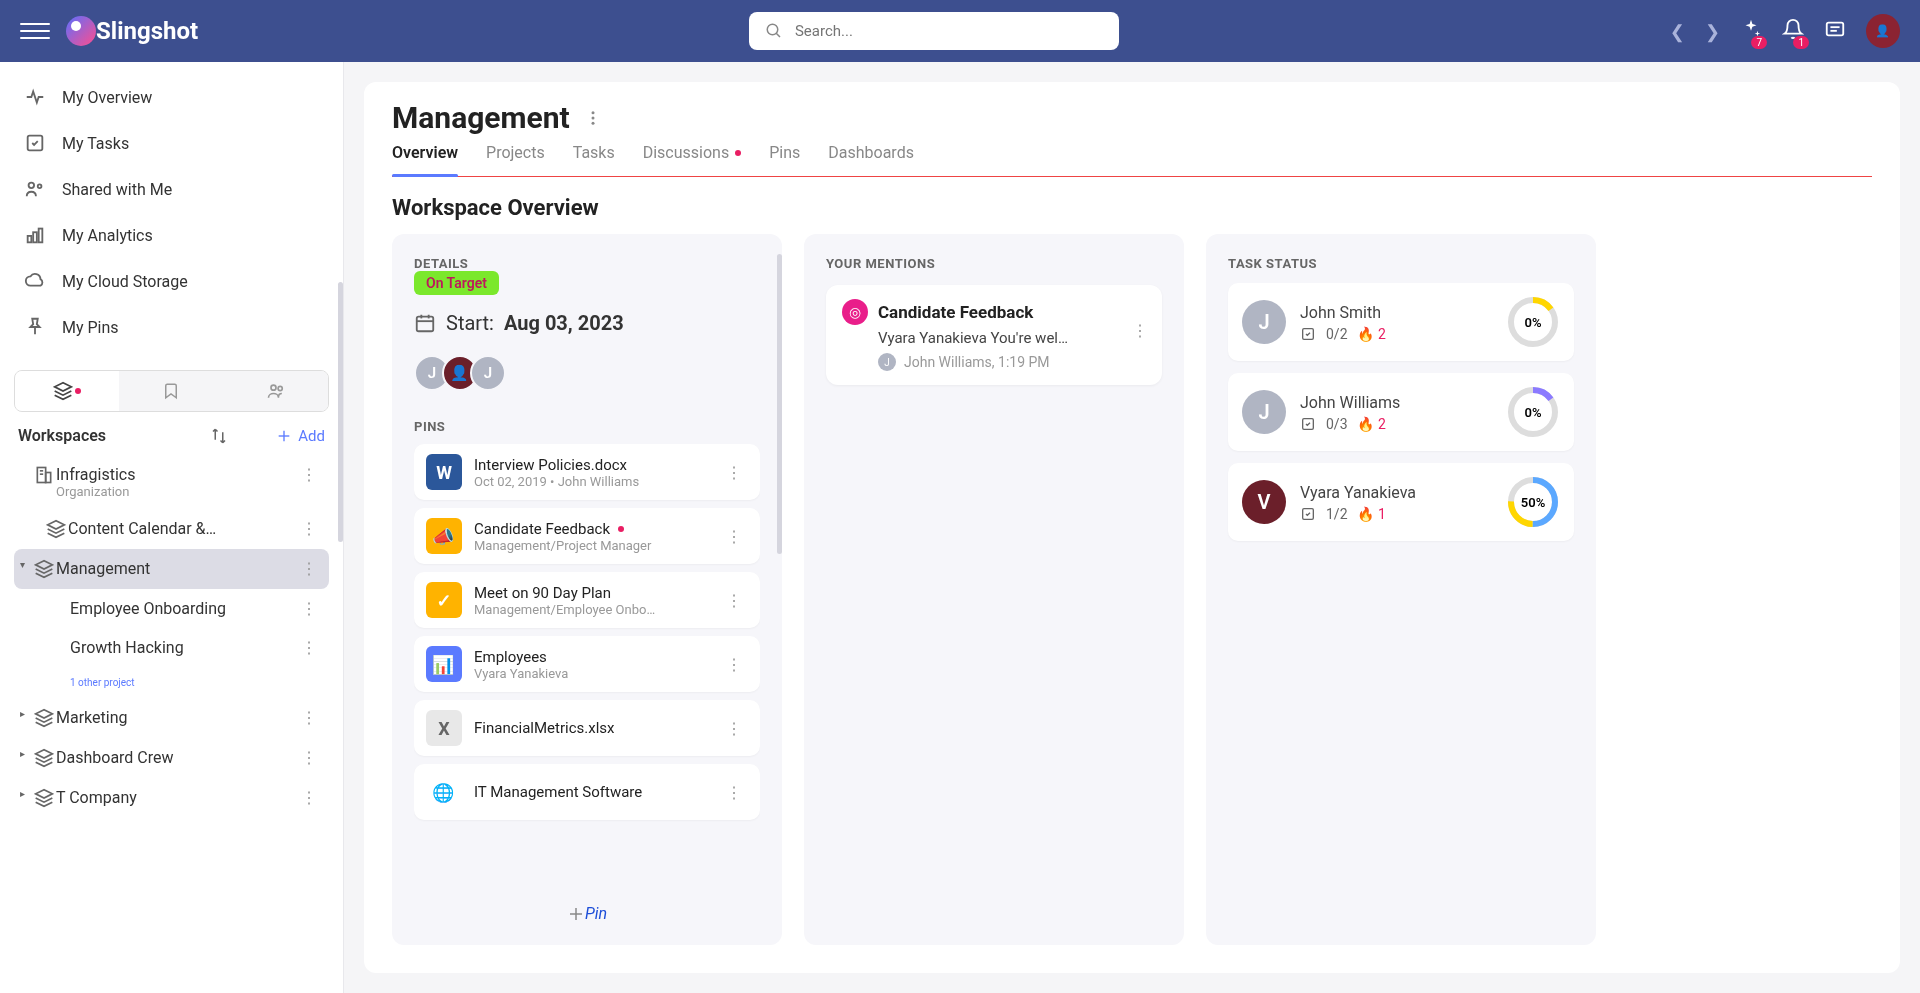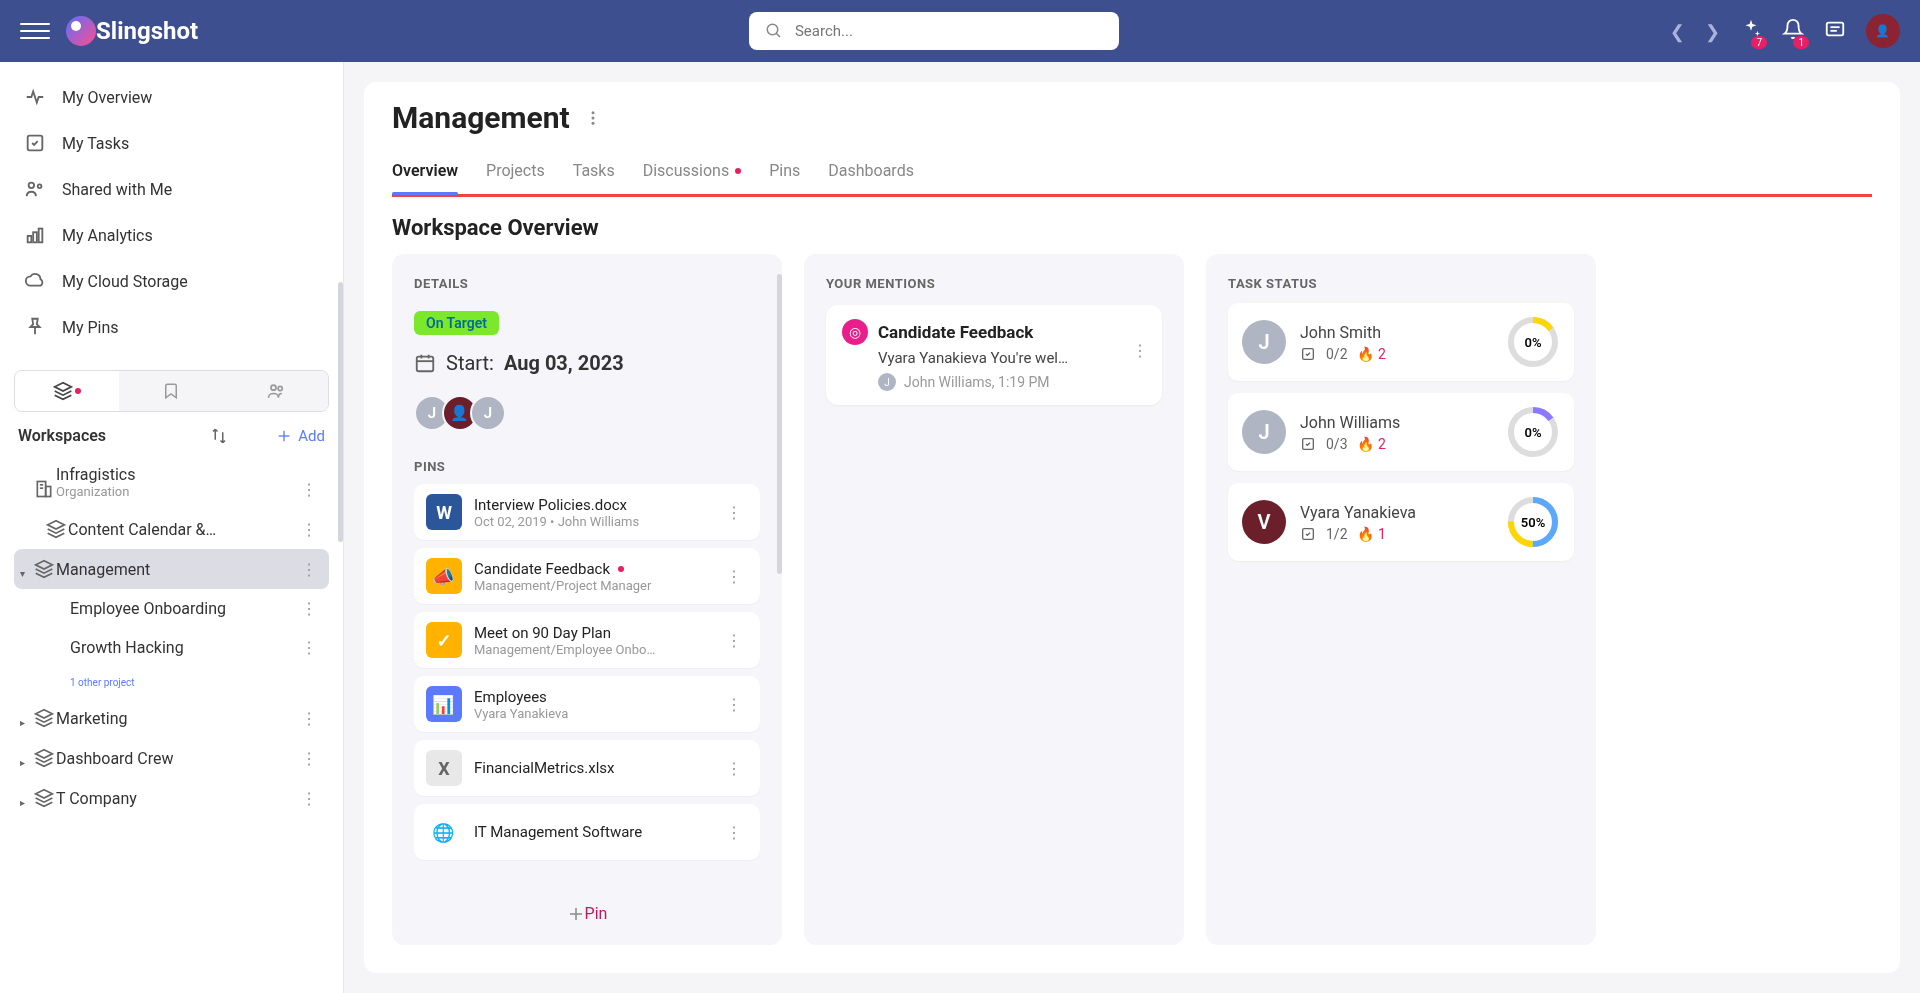--- a/index.html
+++ b/index.html
@@ -27,66 +27,66 @@
 .nav-item { display: flex; align-items: center; gap: 16px; padding: 12px 10px; color: #333; font-size: 16px; cursor: pointer; border-radius: 6px; }
 .nav-icon { width: 22px; height: 22px; display: flex; align-items: center; justify-content: center; color: #666; }
 .view-toggle { display: flex; border: 1px solid #ddd; border-radius: 8px; margin-top: 20px; overflow: hidden; }
 .view-toggle-item { flex: 1; padding: 10px; display: flex; align-items: center; justify-content: center; cursor: pointer; position: relative; }
 .view-toggle-item.active { background: #fff; box-shadow: 0 1px 3px rgba(0,0,0,0.1); }
 .view-toggle-item:not(.active) { background: #f5f5f7; color: #999; }
 .pink-dot { width: 6px; height: 6px; background: #e91e63; border-radius: 50%; margin-left: 2px; }
 .ws-header { display: flex; align-items: center; justify-content: space-between; padding: 14px 4px 10px; }
 .ws-title { font-size: 16px; font-weight: 600; color: #333; }
 .add-btn { color: #5b7aff; font-size: 15px; display: flex; align-items: center; gap: 6px; cursor: pointer; }
-.ws-item { display: flex; align-items: flex-end; padding: 10px 6px; cursor: pointer; border-radius: 8px; position: relative; }
+.ws-item { display: flex; align-items: flex-start; padding: 10px 6px; cursor: pointer; border-radius: 8px; position: relative; }
 .ws-item.active { background: #dcdce5; }
 .ws-icon { width: 24px; display: flex; align-items: center; justify-content: center; color: #666; flex-shrink: 0; }
 .ws-expand { width: 12px; color: #666; flex-shrink: 0; font-size: 10px; }
 .ws-label { flex: 1; font-size: 16px; color: #333; overflow: hidden; text-overflow: ellipsis; white-space: nowrap; }
 .ws-sub { font-size: 13px; color: #999; display: block; }
 .ws-more { color: #999; padding: 0 6px; cursor: pointer; }
 .ws-child { padding-left: 56px; }
 .other-proj { color: #5b7aff; font-size: 10px; padding: 10px 6px 10px 56px; cursor: pointer; }
 
 
 .main { position: absolute; left: 344px; top: 62px; right: 0; bottom: 0; padding: 20px; }
 .panel { background: #fff; border-radius: 12px; height: 100%; padding: 0; display: flex; flex-direction: column; overflow: hidden; }
 .panel-header { padding: 18px 28px 0; }
 .page-title-row { display: flex; align-items: center; gap: 14px; }
 .page-title { font-size: 30px; font-weight: 700; color: #222; }
-.tabs { display: flex; gap: 28px; margin-top: 18px; border-bottom: 3px solid #ef4444; }
+.tabs { display: flex; gap: 28px; border-bottom: 1px solid #ef4444; }
 .tab { padding: 8px 0 14px; color: #888; font-size: 16px; cursor: pointer; position: relative; display: flex; align-items: center; gap: 4px; }
 .tab.active { color: #222; font-weight: 600; }
 .tab.active::after { content: ''; position: absolute; bottom: -1px; left: 0; right: 0; height: 3px; background: #5b7aff; border-radius: 2px; }
 .section-title { font-size: 22px; font-weight: 700; color: #222; padding: 18px 28px 14px; }
 
 .cards { display: flex; gap: 22px; padding: 0 28px 28px; flex: 1; overflow: hidden; }
 .card { background: #f6f6fa; border-radius: 12px; padding: 22px; display: flex; flex-direction: column; }
 .card.details { flex: 0 0 390px; }
 .card.mentions { flex: 0 0 380px; }
 .card.tasks { flex: 0 0 390px; }
 .card-label { font-size: 13px; font-weight: 700; color: #666; letter-spacing: 0.5px; }
 
-.status-badge { display: inline-block; background: #7be82c; color: #0369a1; font-size: 14px; font-weight: 600; padding: 4px 12px; border-radius: 6px; margin-top: 20px; }
+.status-badge { display: inline-block; background: #7be82c; color: #be185d; font-size: 14px; font-weight: 600; padding: 4px 12px; border-radius: 6px; margin-top: 0; }
 .start-row { display: flex; align-items: center; gap: 10px; margin-top: 16px; font-size: 20px; color: #333; }
 .start-date { font-weight: 700; }
 .avatars { display: flex; margin-top: 20px; }
 .av { width: 36px; height: 36px; border-radius: 50%; border: 2px solid #f6f6fa; margin-left: -8px; display: flex; align-items: center; justify-content: center; font-weight: 600; color: #fff; font-size: 15px; }
 .av:first-child { margin-left: 0; }
 .av.grey { background: #b0b5c3; }
 .av.red { background: #6b1f2a; }
 
 .pins-label { font-size: 13px; font-weight: 700; color: #666; margin-top: 28px; letter-spacing: 0.5px; }
 .pin-list { flex: 1; overflow-y: auto; margin-top: 10px; position: relative; }
 .pin-item { background: #fff; border-radius: 10px; padding: 10px 12px; margin-bottom: 8px; display: flex; align-items: center; gap: 12px; box-shadow: 0 1px 2px rgba(0,0,0,0.04); }
 .pin-icon { width: 36px; height: 36px; border-radius: 6px; display: flex; align-items: center; justify-content: center; font-size: 18px; font-weight: 700; color: #fff; flex-shrink: 0; }
 .pin-title { font-size: 15px; color: #222; display: flex; align-items: center; gap: 6px; }
 .pin-sub { font-size: 13px; color: #999; }
 .pin-body { flex: 1; overflow: hidden; }
-.pin-footer { display: flex; align-items: center; justify-content: center; padding: 10px 0 0; color: #be185d; cursor: pointer; font-size: 16px; margin-top: auto; }
+.pin-footer { display: flex; align-items: center; justify-content: center; padding: 10px 0 0; color: #1d4ed8; cursor: pointer; font-size: 16px; margin-top: auto; font-style: italic; }
 
 .mention-item { background: #fff; border-radius: 12px; padding: 14px 16px; margin-top: 14px; box-shadow: 0 1px 3px rgba(0,0,0,0.05); }
 .mention-head { display: flex; align-items: center; gap: 10px; }
 .mention-icon { width: 26px; height: 26px; border-radius: 50%; background: #e91e8a; display: flex; align-items: center; justify-content: center; color: #fff; font-size: 14px; }
 .mention-title { font-weight: 700; font-size: 17px; color: #222; }
 .mention-body { font-size: 15px; color: #444; margin-top: 4px; padding-left: 36px; overflow: hidden; text-overflow: ellipsis; white-space: nowrap; }
 .mention-meta { display: flex; align-items: center; gap: 8px; padding-left: 36px; margin-top: 6px; font-size: 14px; color: #999; }
 .mention-av { width: 18px; height: 18px; border-radius: 50%; background: #b0b5c3; color: #fff; font-size: 10px; display: flex; align-items: center; justify-content: center; }
 .mention-more { position: absolute; right: 14px; top: 36px; color: #999; cursor: pointer; }
 .mention-wrap { position: relative; }

